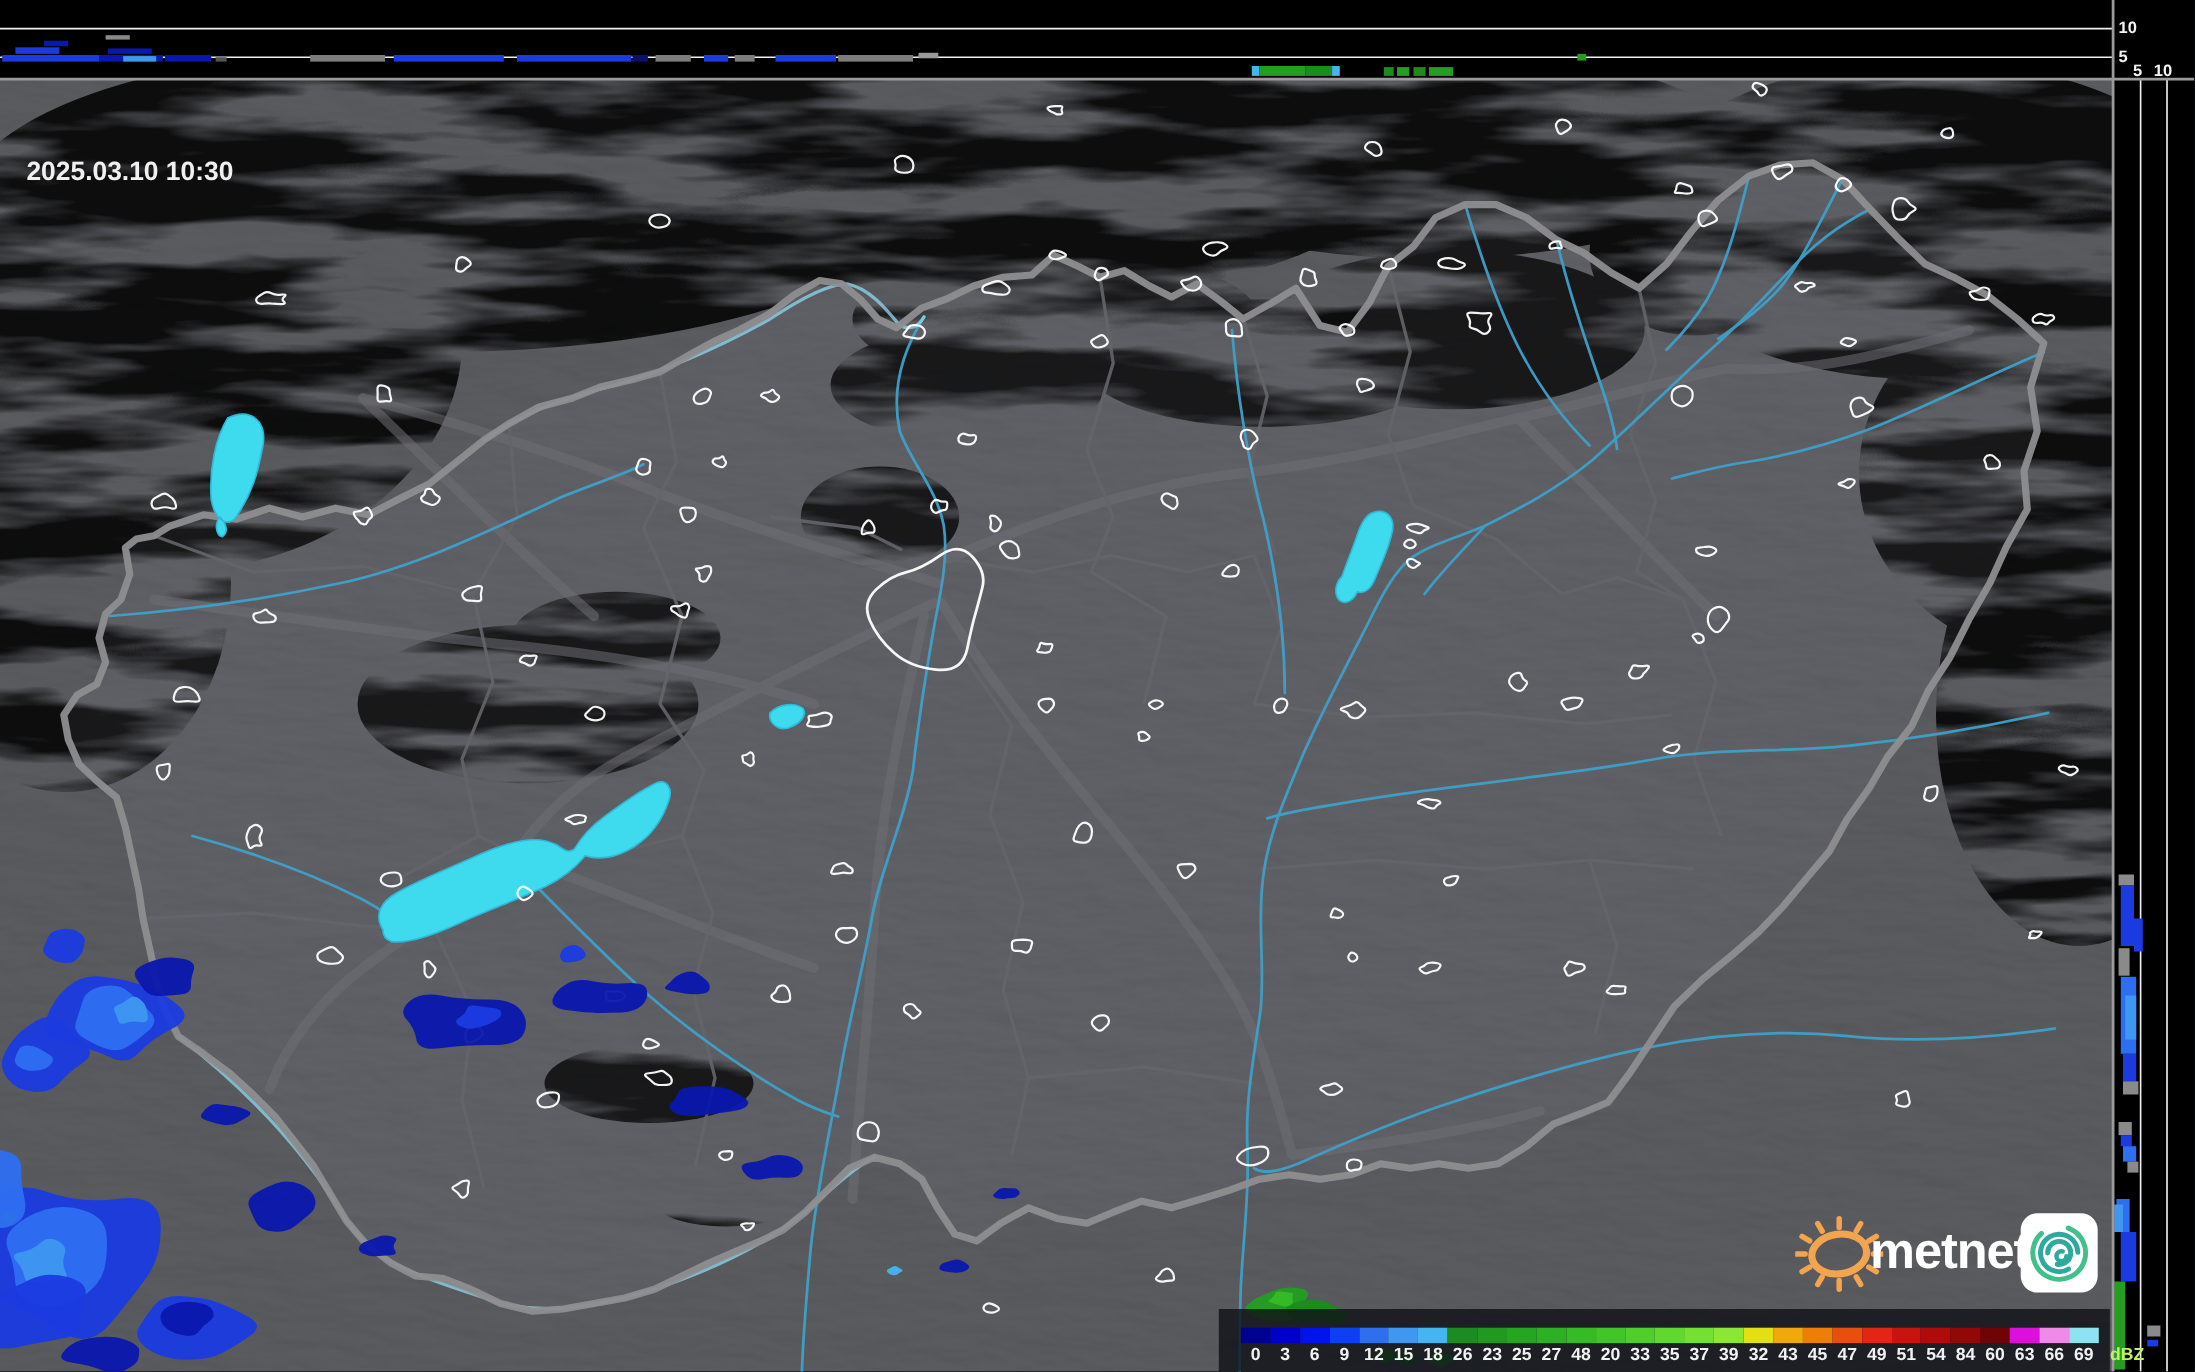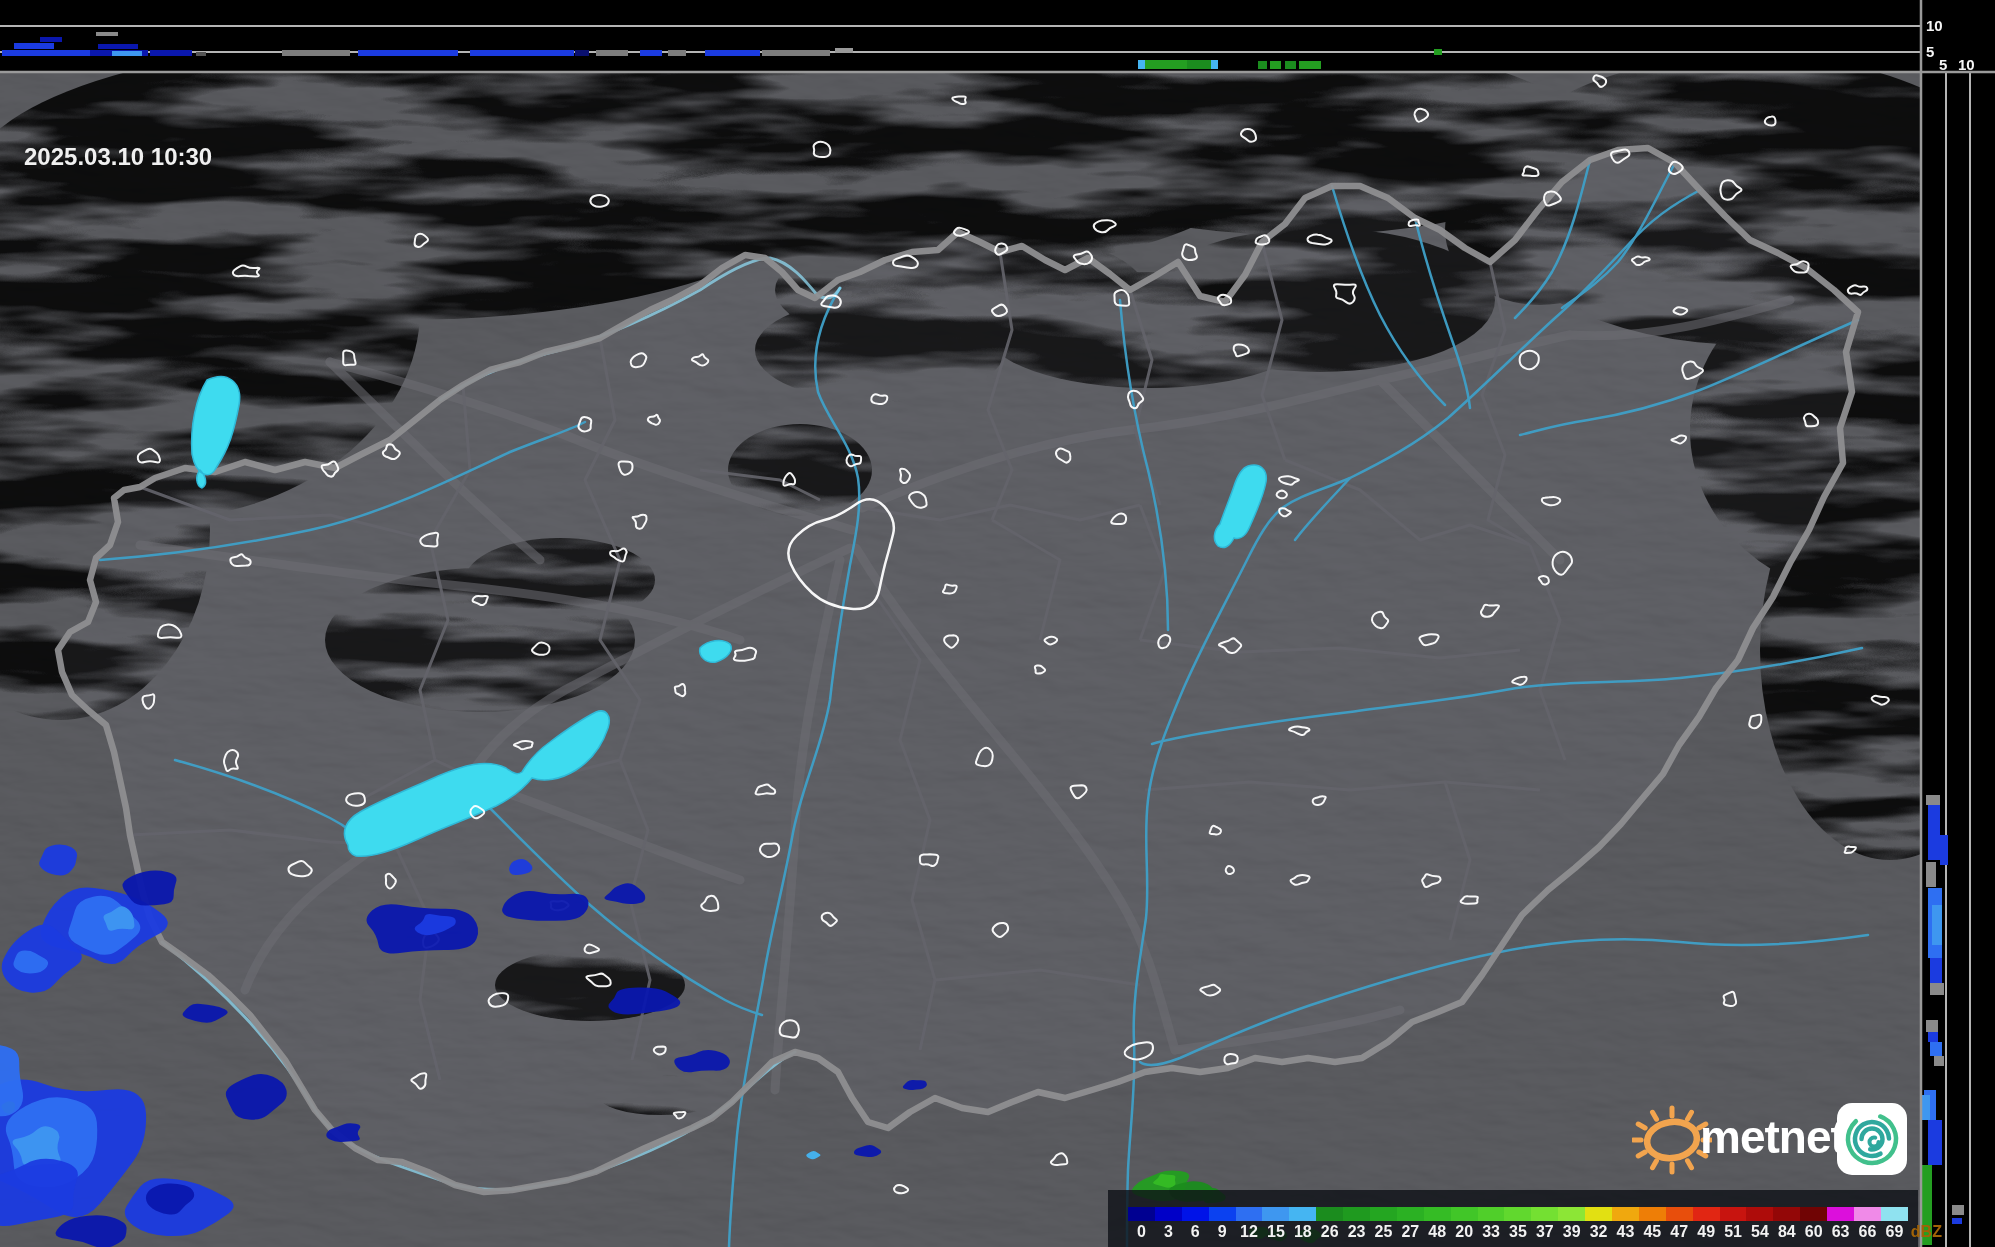--- a/index.html
+++ b/index.html
@@ -13,21 +13,21 @@
   #top-lbl-10{left:1926px;top:17px;}
   #top-lbl-5{left:1926px;top:43px;}
   #right-lbl-5{left:1939px;top:56px;}
   #right-lbl-10{left:1958px;top:56px;}
   #legend-band{position:absolute;left:1108px;top:1190px;width:810px;height:57px;
                background:rgba(14,16,22,.80);}
   #colorbar{position:absolute;left:20px;top:17px;height:14px;display:flex;}
   .cbar-cell{width:26.9px;height:14px;}
   #cbar-labels{position:absolute;left:20px;top:33px;display:flex;}
   .cbar-lbl{width:26.9px;text-align:center;font-size:16px;font-weight:bold;color:#f2f2f2;}
-  .cbar-unit{width:46px;text-align:left;padding-left:3px;font-size:16px;font-weight:bold;color:#a16207;}
+  .cbar-unit{width:46px;text-align:center;padding-left:3px;font-size:16px;font-weight:bold;color:#bef264;}
   #logo-wrap{position:absolute;left:1632px;top:1096px;width:286px;height:86px;}
   #logo-text{position:absolute;left:68px;top:14px;font-size:46px;font-weight:bold;
              letter-spacing:-1px;color:#fff;}
   #sun-svg{position:absolute;left:0;top:2px;}
   #appicon-svg{position:absolute;left:204px;top:6px;}
 </style>
 </head>
 <body>
 
 <div id="stage">

